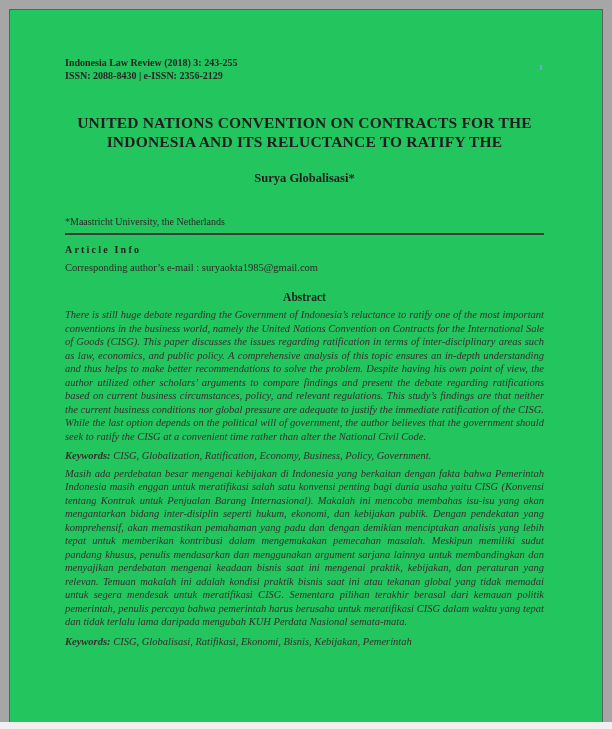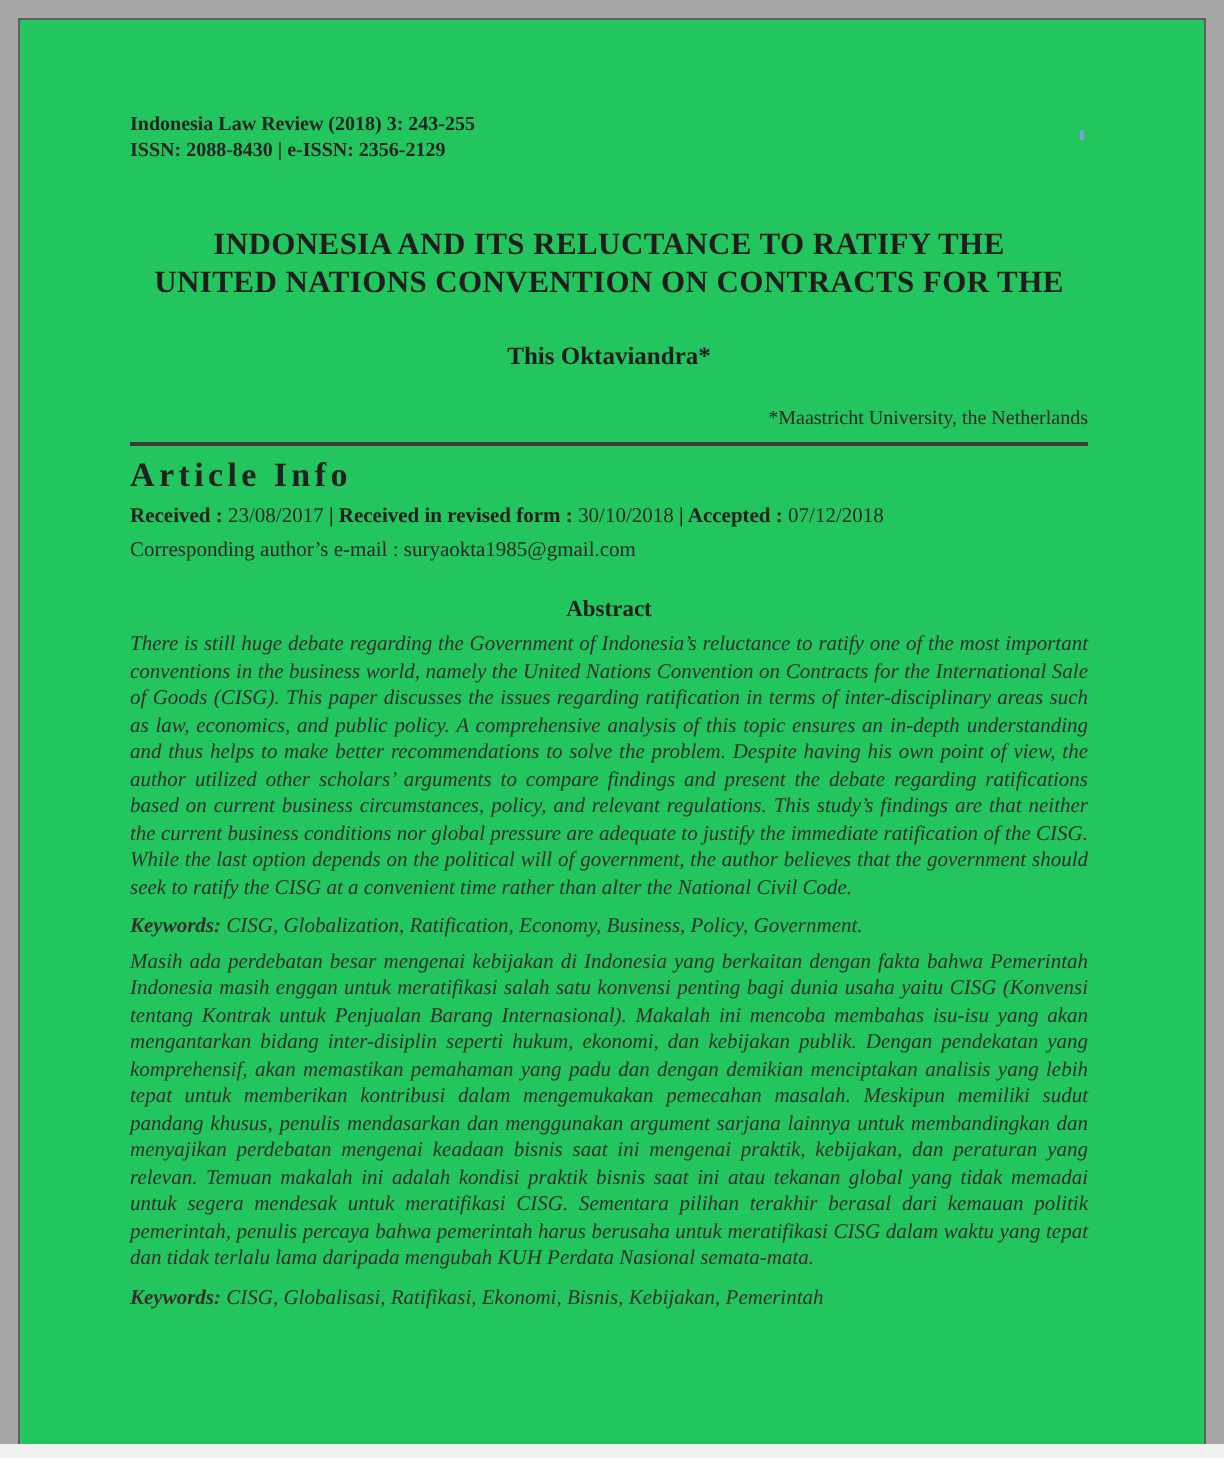--- a/index.html
+++ b/index.html
@@ -49,35 +49,34 @@
   }
   .author {
     margin-top: 20px;
     text-align: center;
     font-weight: bold;
     font-size: 12.5px;
     line-height: 15px;
     color: #211d1e;
   }
   .affiliation {
-    margin-top: 17px;
+    margin-top: 29px;
     font-size: 10px;
     line-height: 13px;
     color: #2d2927;
-    text-align: right;
   }
   .divider {
     margin-top: 5px;
     border-top: 2px solid #3c3938;
     height: 0;
   }
   .info-heading {
     margin-top: 8px;
     font-weight: bold;
-    font-size: 17px;
+    font-size: 10px;
     line-height: 14px;
     letter-spacing: 2.2px;
     color: #232020;
   }
   .received-line {
     margin-top: 7px;
     font-size: 10.5px;
     line-height: 13px;
     color: #2d2927;
   }
@@ -136,35 +135,32 @@
 
 <div class="page">
   <div class="content">
 
     <div class="journal-head">
       <div>Indonesia Law Review (2018) 3: 243-255</div>
       <div>ISSN: 2088-8430 | e-ISSN: 2356-2129</div>
     </div>
 
     <div class="paper-title">
+      <div>UNITED NATIONS CONVENTION ON CONTRACTS FOR THE</div>
       <div>INDONESIA AND ITS RELUCTANCE TO RATIFY THE</div>
-      <div>UNITED NATIONS CONVENTION ON CONTRACTS FOR THE</div>
     </div>
 
-    <div class="author">This Oktaviandra*</div>
+    <div class="author">Surya Globalisasi*</div>
 
     <div class="affiliation">*Maastricht University, the Netherlands</div>
 
     <div class="divider"></div>
 
     <div class="info-heading">Article Info</div>
 
-    <div class="received-line">
-      <span class="lbl">Received : </span><span>23/08/2017 </span><span class="lbl">| Received in revised form : </span><span>30/10/2018 </span><span class="lbl">| Accepted : </span><span>07/12/2018</span>
-    </div>
 
     <div class="email-line">Corresponding author’s e-mail : suryaokta1985@gmail.com</div>
 
     <div class="section-heading">Abstract</div>
 
     <div class="abstract-body">There is still huge debate regarding the Government of Indonesia’s reluctance to ratify one of the most important conventions in the business world, namely the United Nations Convention on Contracts for the International Sale of Goods (CISG). This paper discusses the issues regarding ratification in terms of inter-disciplinary areas such as law, economics, and public policy. A comprehensive analysis of this topic ensures an in-depth understanding and thus helps to make better recommendations to solve the problem. Despite having his own point of view, the author utilized other scholars’ arguments to compare findings and present the debate regarding ratifications based on current business circumstances, policy, and relevant regulations. This study’s findings are that neither the current business conditions nor global pressure are adequate to justify the immediate ratification of the CISG. While the last option depends on the political will of government, the author believes that the government should seek to ratify the CISG at a convenient time rather than alter the National Civil Code.</div>
 
     <div class="keywords-line">
       <span class="kw-label">Keywords:</span><span> CISG, Globalization, Ratification, Economy, Business, Policy, Government.</span>
     </div>

